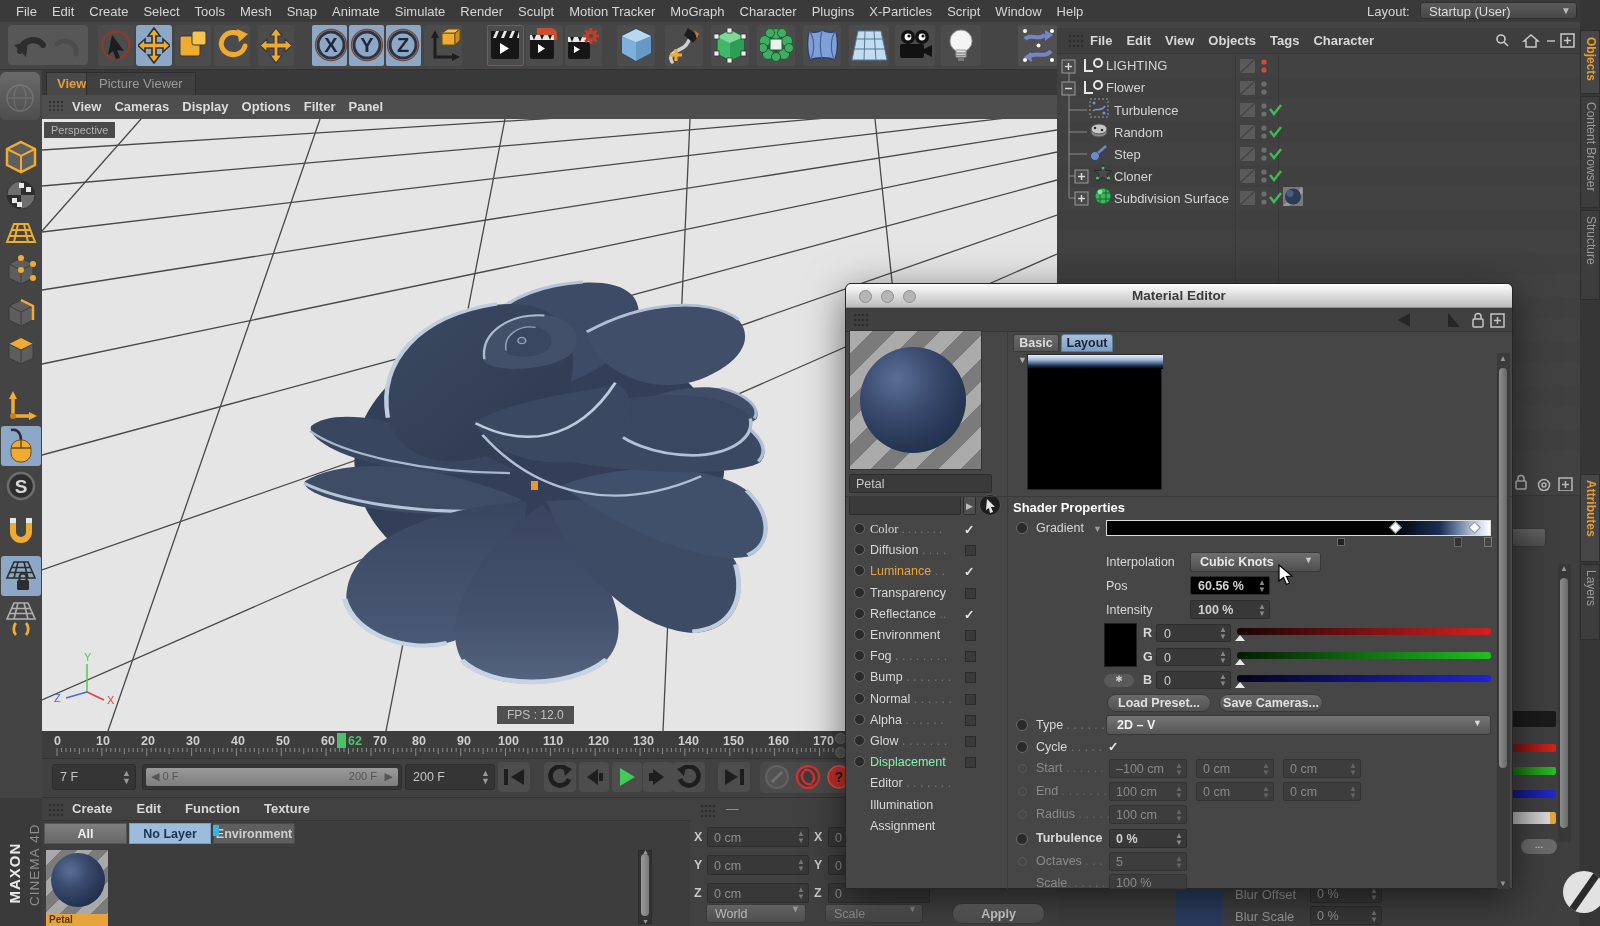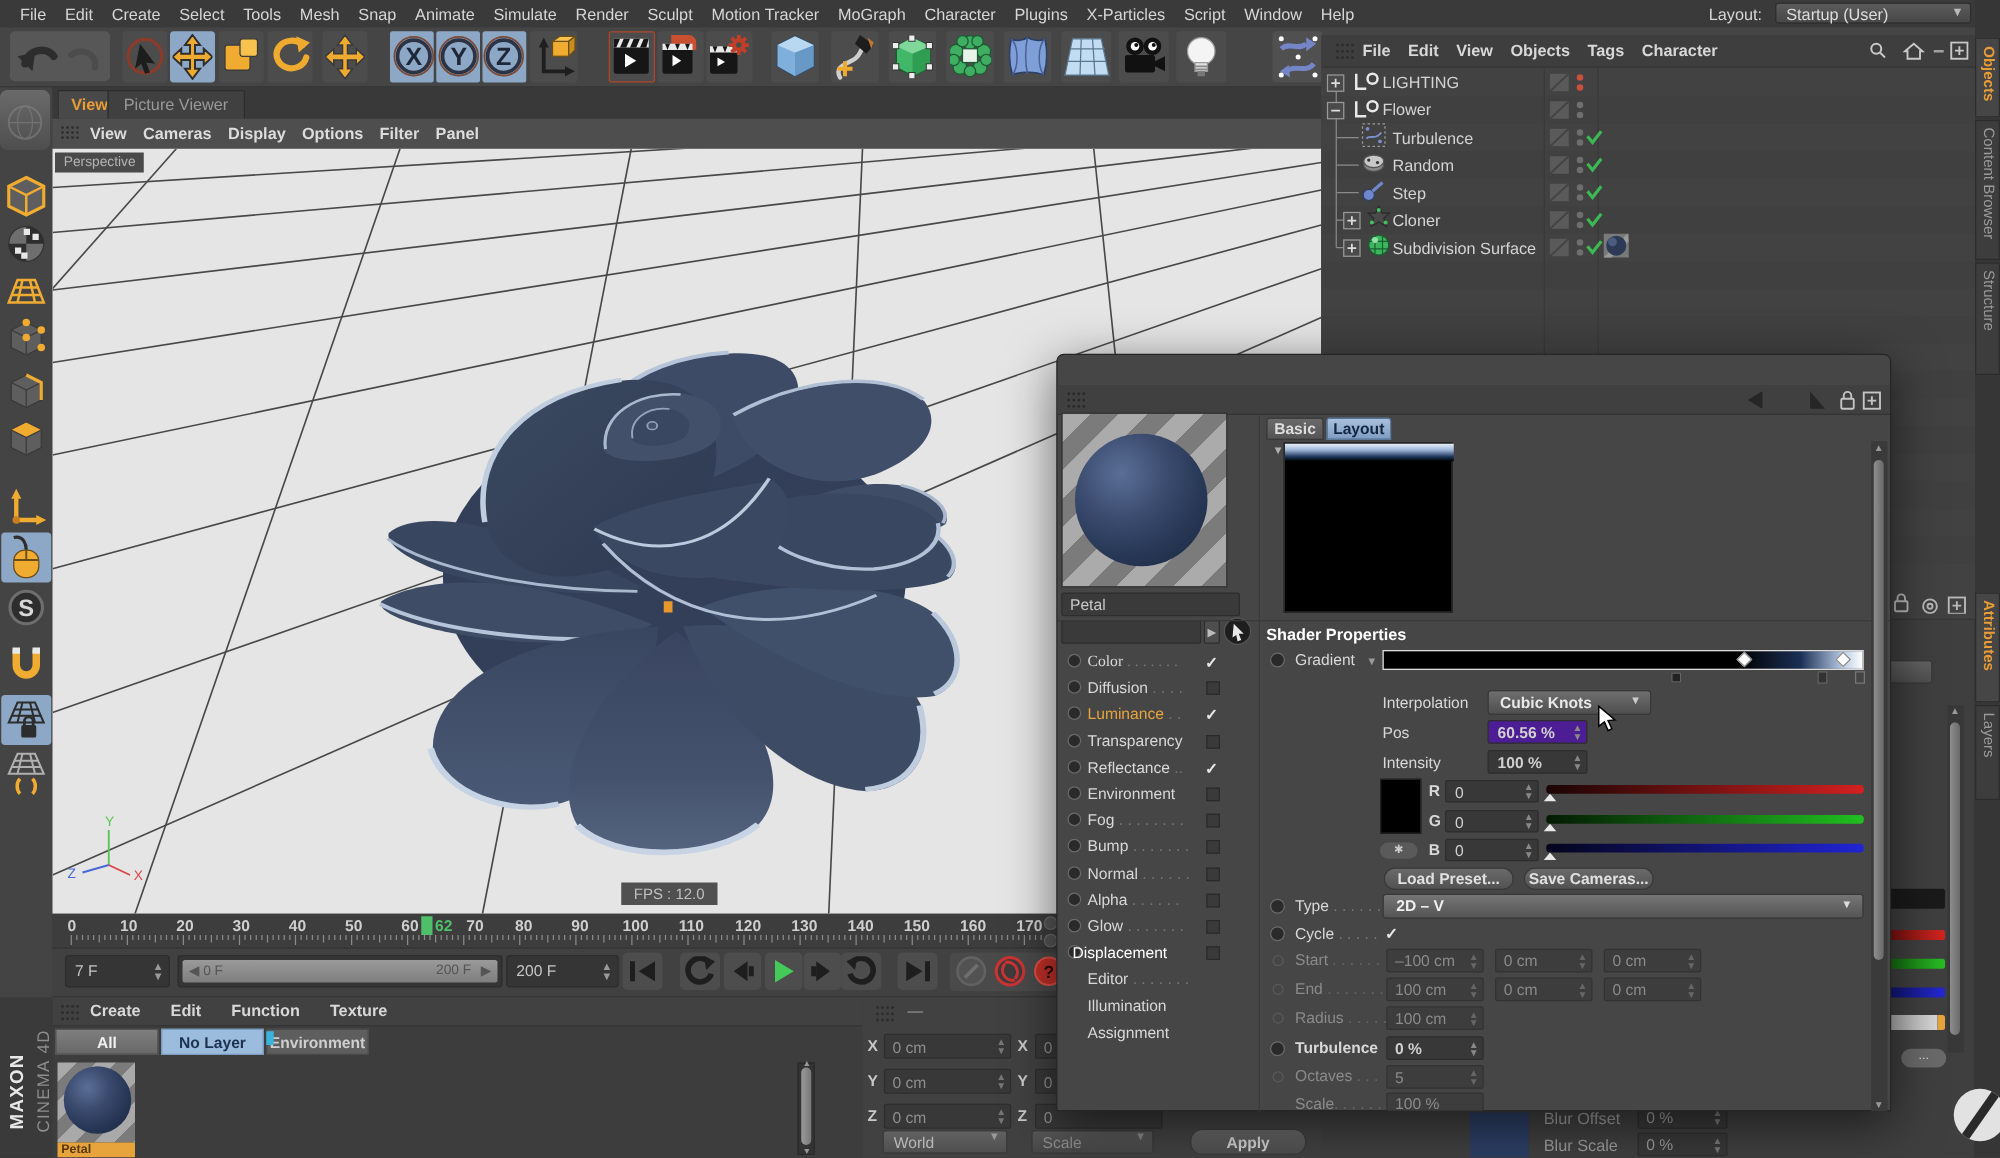--- a/index.html
+++ b/index.html
@@ -1136,20 +1136,26 @@
     <div class="abs" style="left:262px;top:105px;width:93px;height:21px;background:linear-gradient(#666,#4d4d4d);border:1px solid #3a3a3a;border-radius:10px;color:#d0d0d0;font-weight:bold;text-align:center;padding-top:3px;">Apply</div>
   </div>
 
   <div class="abs" id="branding" style="left:0;top:798px;width:42px;height:128px;background:#3a3a3a;">
     <div class="abs" style="left:-31px;top:52px;width:90px;transform:rotate(-90deg);transform-origin:center;color:#e8e8e8;font-size:15px;font-weight:bold;letter-spacing:1px;">MAXON</div>
     <div class="abs" style="left:-18px;top:48px;width:105px;transform:rotate(-90deg);transform-origin:center;color:#8e8e8e;font-size:13.5px;letter-spacing:1px;">CINEMA&nbsp;4D</div>
   </div>
 
   <div class="abs" id="mateditor" style="left:845px;top:283px;width:668px;height:606px;border-radius:6px 6px 0 0;box-shadow:0 10px 40px rgba(0,0,0,.55);background:#464646;border:1px solid #262626;color:#d4d4d4;font-size:12.5px;">
 
+    <div class="abs" style="left:0;top:0;width:666px;height:24px;background:linear-gradient(#fdfdfd,#bdbdbd);border-radius:5px 5px 0 0;border-bottom:1px solid #8e8e8e;">
+      <div style="position:absolute;left:13px;top:5.5px;width:13px;height:13px;border-radius:50%;background:#b5b5b5;border:1px solid #8e8e8e;"></div>
+      <div style="position:absolute;left:35px;top:5.5px;width:13px;height:13px;border-radius:50%;background:#b5b5b5;border:1px solid #8e8e8e;"></div>
+      <div style="position:absolute;left:57px;top:5.5px;width:13px;height:13px;border-radius:50%;background:#b5b5b5;border:1px solid #8e8e8e;"></div>
+      <div style="position:absolute;left:0;top:4px;width:100%;text-align:center;color:#3a3a3a;font-size:13.5px;font-weight:bold;">Material Editor</div>
+    </div>
 
     <div class="abs" style="left:0;top:24px;width:666px;height:24px;background:#404040;border-bottom:1px solid #333;">
       <svg class="abs" style="left:7px;top:5px;" width="16" height="14" viewBox="0 0 16 14">
           <g fill="#2b2b2b">
             <circle cx="2" cy="2" r="1.2"></circle>
             <circle cx="6" cy="2" r="1.2"></circle>
             <circle cx="10" cy="2" r="1.2"></circle>
             <circle cx="14" cy="2" r="1.2"></circle>
             <circle cx="2" cy="7" r="1.2"></circle>
             <circle cx="6" cy="7" r="1.2"></circle>
@@ -1218,21 +1224,21 @@
     <div class="abs" style="left:8px;top:409px;width:11px;height:11px;border-radius:50%;background:#2a2a2a;border:1.5px solid #6a6a6a;"></div>
     <div class="abs" style="left:24px;top:408px;color:#d8d8d8;white-space:nowrap;">Normal <span style="color:#777;">. . . . . .</span></div>
     <div class="abs" style="left:119px;top:410px;width:11px;height:11px;background:#3a3a3a;border:1px solid #2a2a2a;"></div>
     <div class="abs" style="left:8px;top:430px;width:11px;height:11px;border-radius:50%;background:#2a2a2a;border:1.5px solid #6a6a6a;"></div>
     <div class="abs" style="left:24px;top:429px;color:#d8d8d8;white-space:nowrap;">Alpha <span style="color:#777;">. . . . . .</span></div>
     <div class="abs" style="left:119px;top:431px;width:11px;height:11px;background:#3a3a3a;border:1px solid #2a2a2a;"></div>
     <div class="abs" style="left:8px;top:451px;width:11px;height:11px;border-radius:50%;background:#2a2a2a;border:1.5px solid #6a6a6a;"></div>
     <div class="abs" style="left:24px;top:450px;color:#d8d8d8;white-space:nowrap;">Glow <span style="color:#777;">. . . . . . .</span></div>
     <div class="abs" style="left:119px;top:452px;width:11px;height:11px;background:#3a3a3a;border:1px solid #2a2a2a;"></div>
     <div class="abs" style="left:8px;top:472px;width:11px;height:11px;border-radius:50%;background:#2a2a2a;border:1.5px solid #6a6a6a;"></div>
-    <div class="abs" style="left:12px;top:471px;color:#ffffff;white-space:nowrap;">Displacement <span style="color:#777;"></span></div>
+    <div class="abs" style="left:24px;top:471px;color:#86efac;white-space:nowrap;">Displacement <span style="color:#777;"></span></div>
     <div class="abs" style="left:119px;top:473px;width:11px;height:11px;background:#3a3a3a;border:1px solid #2a2a2a;"></div>
     <div class="abs" style="left:24px;top:492px;color:#d8d8d8;white-space:nowrap;">Editor <span style="color:#777;">. . . . . . .</span></div>
     <div class="abs" style="left:24px;top:514px;color:#d8d8d8;white-space:nowrap;">Illumination <span style="color:#777;"></span></div>
     <div class="abs" style="left:24px;top:535px;color:#d8d8d8;white-space:nowrap;">Assignment <span style="color:#777;"></span></div>
 
     <div class="abs" style="left:161px;top:47px;width:1px;height:558px;background:#3a3a3a;"></div>
 
     <div class="abs" style="left:167px;top:50px;width:46px;height:18px;background:linear-gradient(#6a6a6a,#555);border:1px solid #3a3a3a;border-radius:3px 3px 0 0;color:#ddd;font-weight:bold;text-align:center;padding-top:1px;">Basic</div>
     <div class="abs" style="left:215px;top:50px;width:52px;height:18px;background:linear-gradient(#a8c0dc,#7f9dc4);border:1px solid #5a7aa0;border-radius:3px 3px 0 0;color:#14263e;font-weight:bold;text-align:center;padding-top:1px;">Layout</div>
 
@@ -1254,21 +1260,21 @@
     <div class="abs" style="left:608px;top:253px;width:8px;height:10px;background:#333;border:1px solid #666;"></div>
     <div class="abs" style="left:638px;top:253px;width:8px;height:10px;background:#444;border:1px solid #777;"></div>
 
     <div class="abs" style="left:260px;top:271px;color:#d8d8d8;">Interpolation</div>
     <div class="abs" style="left:344px;top:268px;width:131px;height:20px;background:linear-gradient(#6e6e6e,#4f4f4f);border:1px solid #383838;border-radius:3px;">
         <span style="position:absolute;left:9px;top:2px;color:#e8e8e8;font-weight:bold;">Cubic Knots</span>
         <span style="position:absolute;right:7px;top:2px;color:#ccc;font-size:9px;">▼</span>
       </div>
 
     <div class="abs" style="left:260px;top:295px;color:#d8d8d8;">Pos</div>
-    <div class="abs" style="left:344px;top:292px;width:80px;height:19px;background:#4c1d95;border:1px solid #2d2d2d;border-radius:2px;">
+    <div class="abs" style="left:344px;top:292px;width:80px;height:19px;background:#000000;border:1px solid #2d2d2d;border-radius:2px;">
         <span style="position:absolute;left:7px;top:2px;color:#d0d0d0;font-weight:bold;">60.56 %</span>
         <span style="position:absolute;right:3px;top:2px;color:#888;font-size:8px;line-height:7px;">▲<br>▼</span>
       </div>
 
     <div class="abs" style="left:260px;top:319px;color:#d8d8d8;">Intensity</div>
     <div class="abs" style="left:344px;top:316px;width:80px;height:19px;background:#383838;border:1px solid #2d2d2d;border-radius:2px;">
         <span style="position:absolute;left:7px;top:2px;color:#d0d0d0;font-weight:bold;">100 %</span>
         <span style="position:absolute;right:3px;top:2px;color:#888;font-size:8px;line-height:7px;">▲<br>▼</span>
       </div>
 

